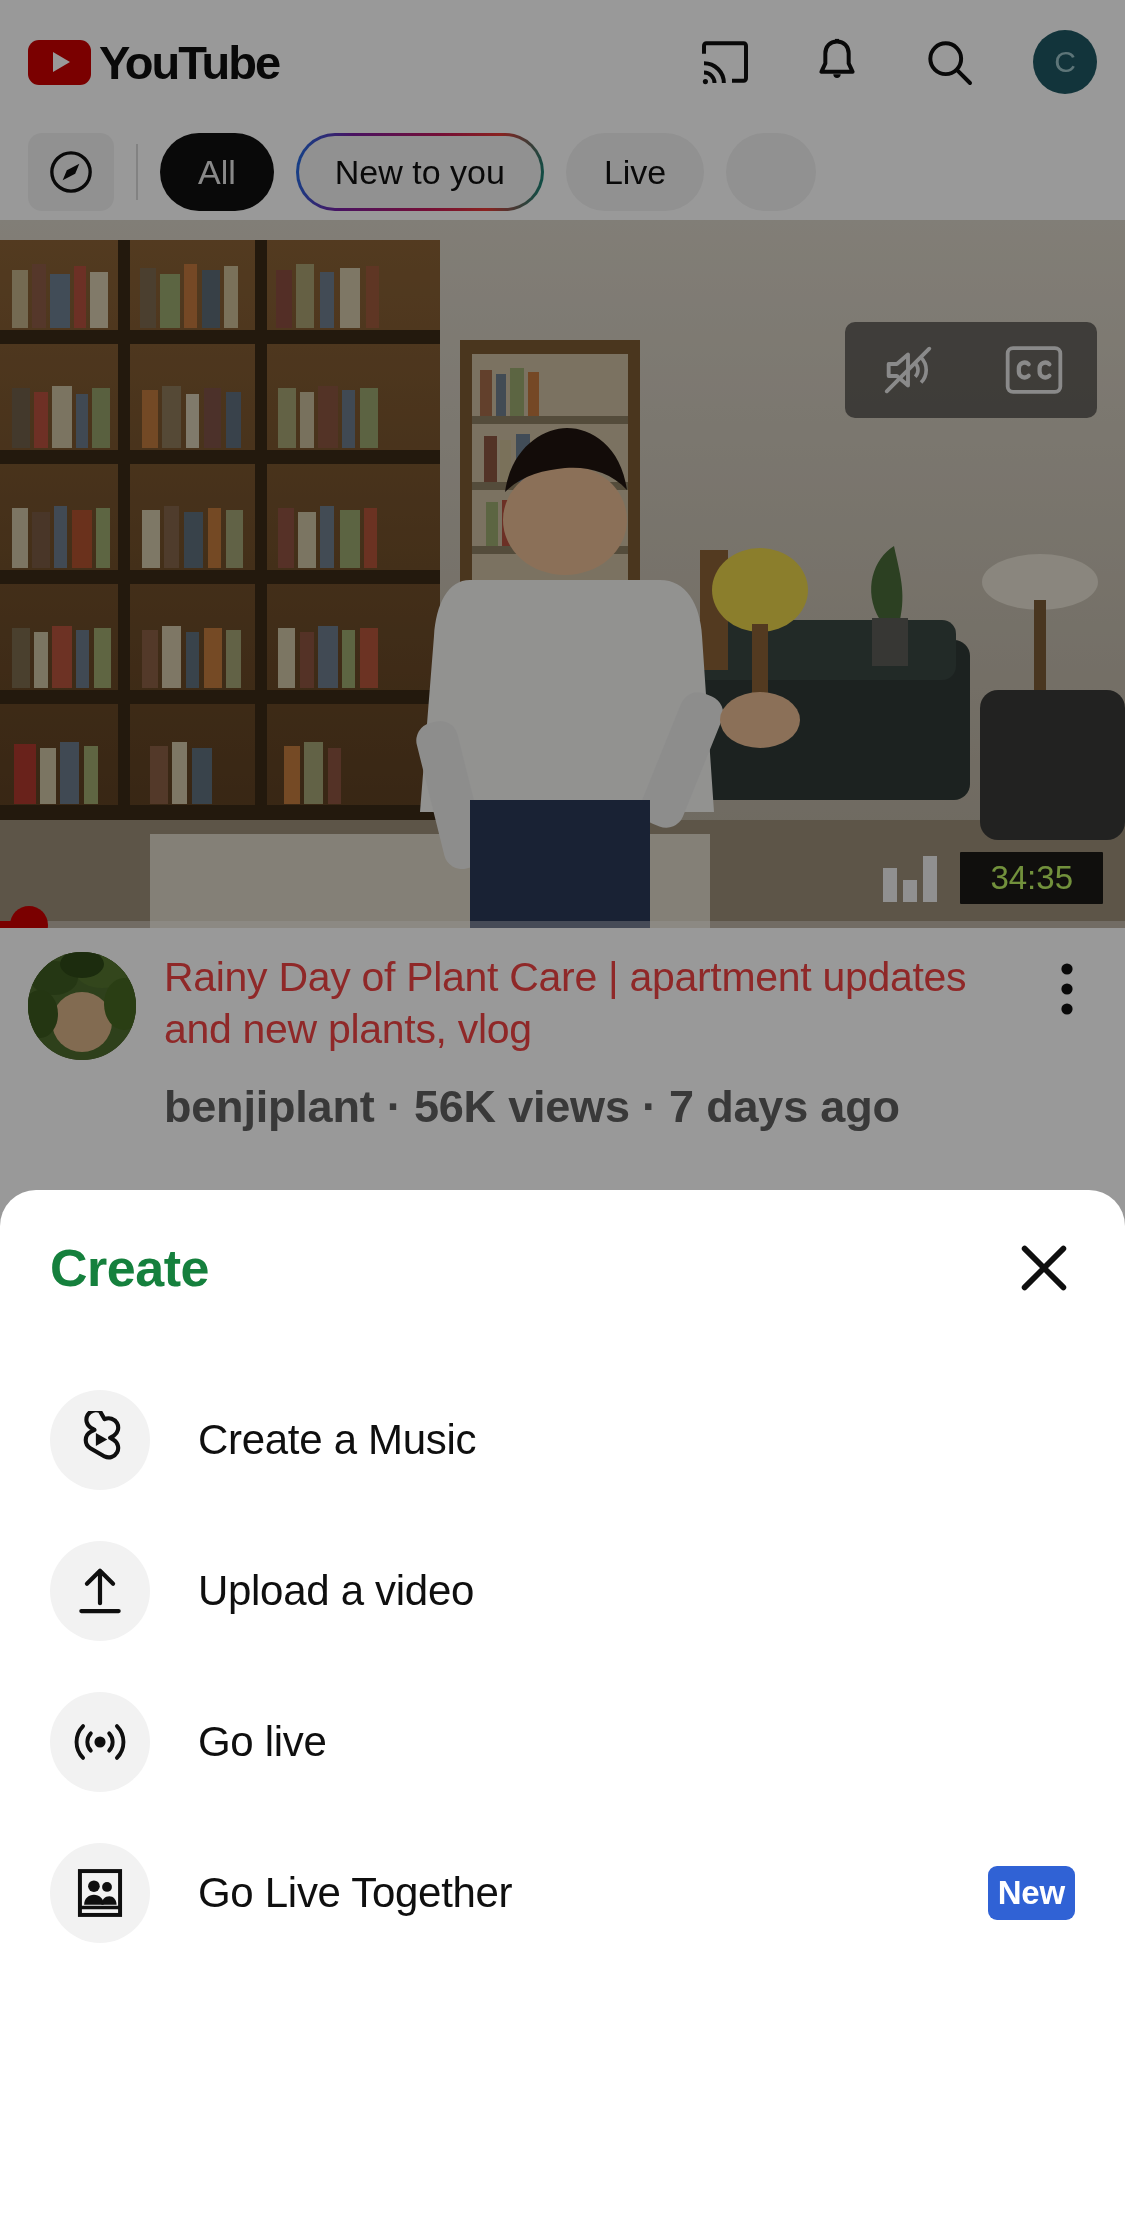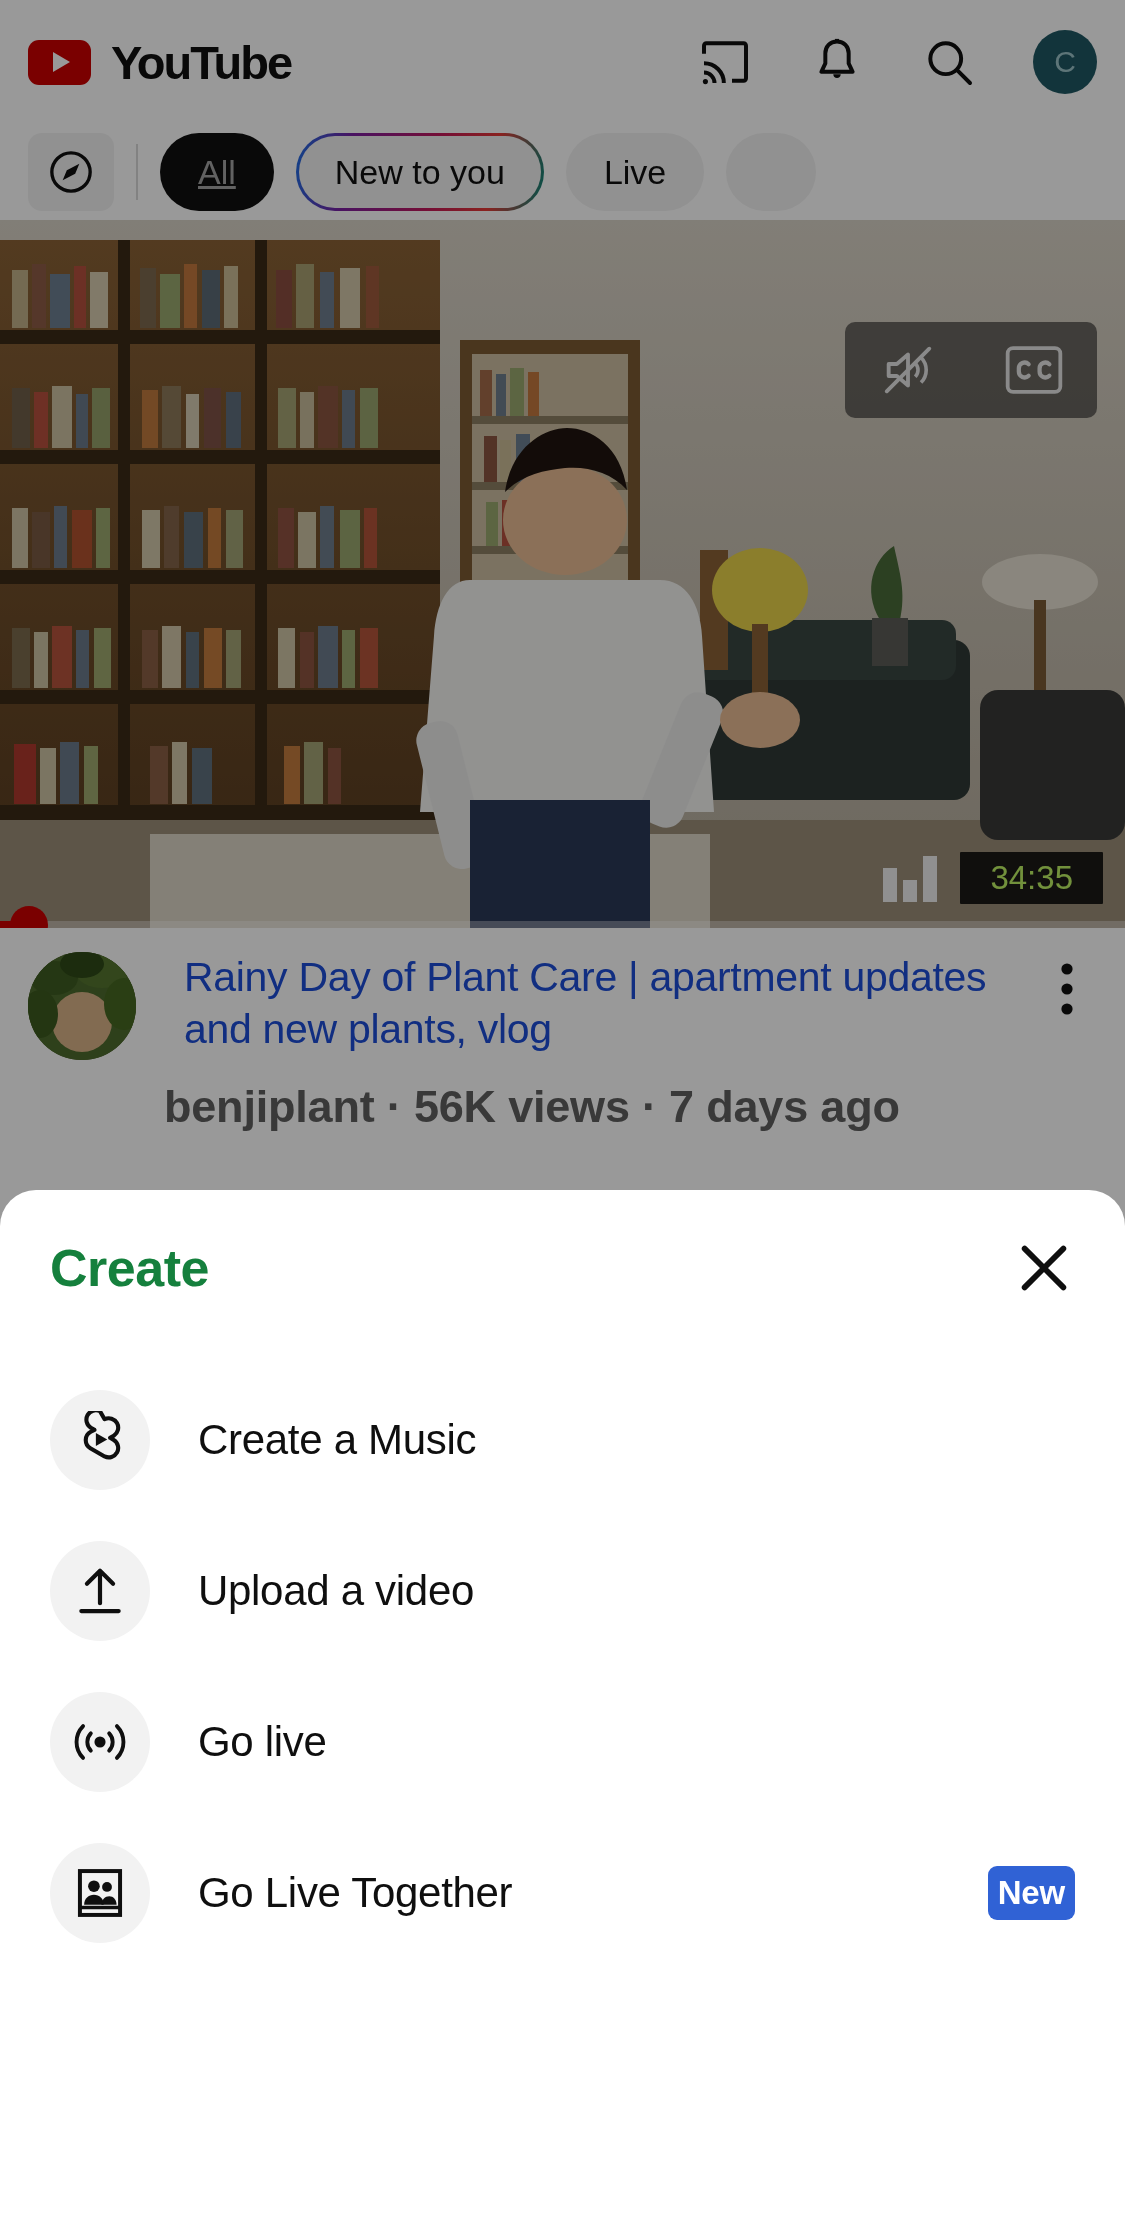--- a/index.html
+++ b/index.html
@@ -15,21 +15,21 @@
   #app-backdrop {
     position:absolute; inset:0;
     background:#ffffff;
   }
 
   
   .topbar {
     position:absolute; top:0; left:0; width:1125px; height:124px;
     display:flex; align-items:center; padding:0 28px;
   }
-  .yt-logo { display:flex; align-items:center; gap:20px; }
+  .yt-logo { display:flex; align-items:center; gap:8px; }
   .yt-play-box {
     width:63px; height:45px; background:#CC0000; border-radius:11px;
     display:flex; align-items:center; justify-content:center;
   }
   .yt-play-tri {
     width:0; height:0;
     border-left:17px solid #ffffff;
     border-top:10px solid transparent;
     border-bottom:10px solid transparent;
     margin-left:4px;
@@ -63,21 +63,21 @@
   .chip-divider {
     width:2px; height:56px; background:#d9d9d9; margin:0 22px; flex:0 0 auto;
   }
   .chip {
     height:78px; border-radius:39px; padding:0 36px;
     display:flex; align-items:center; justify-content:center;
     font-size:34px; color:#0f0f0f; background:#f2f2f2;
     flex:0 0 auto; margin-right:22px; white-space:nowrap;
     border:2px solid transparent;
   }
-  .chip.selected { background:#0f0f0f; color:#a3a3a3;text-decoration:underline; }
+  .chip.selected { background:#0f0f0f; color:#e5e5e5; }
   .chip.gradient {
     background:#f2f2f2;
     border:3px solid transparent;
     background-image:linear-gradient(#f2f2f2,#f2f2f2),
       linear-gradient(100deg,#1a73e8 0%, #7b1fa2 22%, #c2185b 55%, #e53935 78%, #00897b 100%);
     background-origin:border-box;
     background-clip:padding-box, border-box;
   }
 
   
@@ -111,23 +111,22 @@
     width:38px; height:38px; border-radius:50%; background:#cc0000;
   }
 
   .meta-row { display:flex; padding:24px 28px 0 28px; }
   .ch-avatar {
     width:108px; height:108px; border-radius:50%; flex:0 0 auto;
     overflow:hidden; position:relative; background:#4a5a28;
   }
   .meta-text { flex:1 1 auto; padding-left:28px; padding-right:10px; }
   .vid-title {
-    font-size:41px; line-height:1.26; color:#1d4ed8; font-weight:400;
+    font-size:41px; line-height:1.26; color:#ef4444; font-weight:400;
     letter-spacing:-0.3px;
-    margin-left:20px;
   }
   .vid-sub { font-size:45px; color:#606060; margin-top:26px; letter-spacing:-0.2px;font-weight:bold; }
   .kebab { width:60px; flex:0 0 auto; display:flex; justify-content:center; padding-top:10px; }
 
   
   #scrim {
     position:absolute; inset:0; background:rgba(0,0,0,0.40);
   }
 
   

